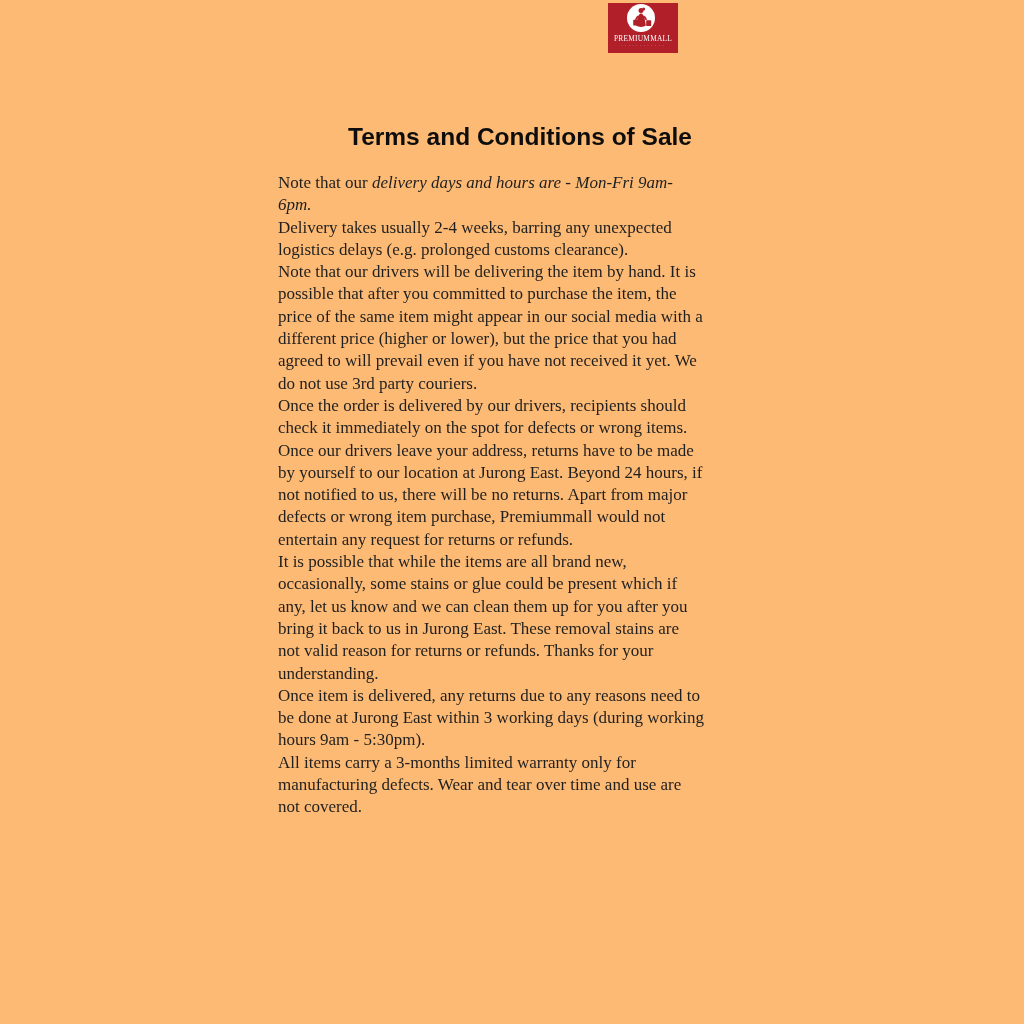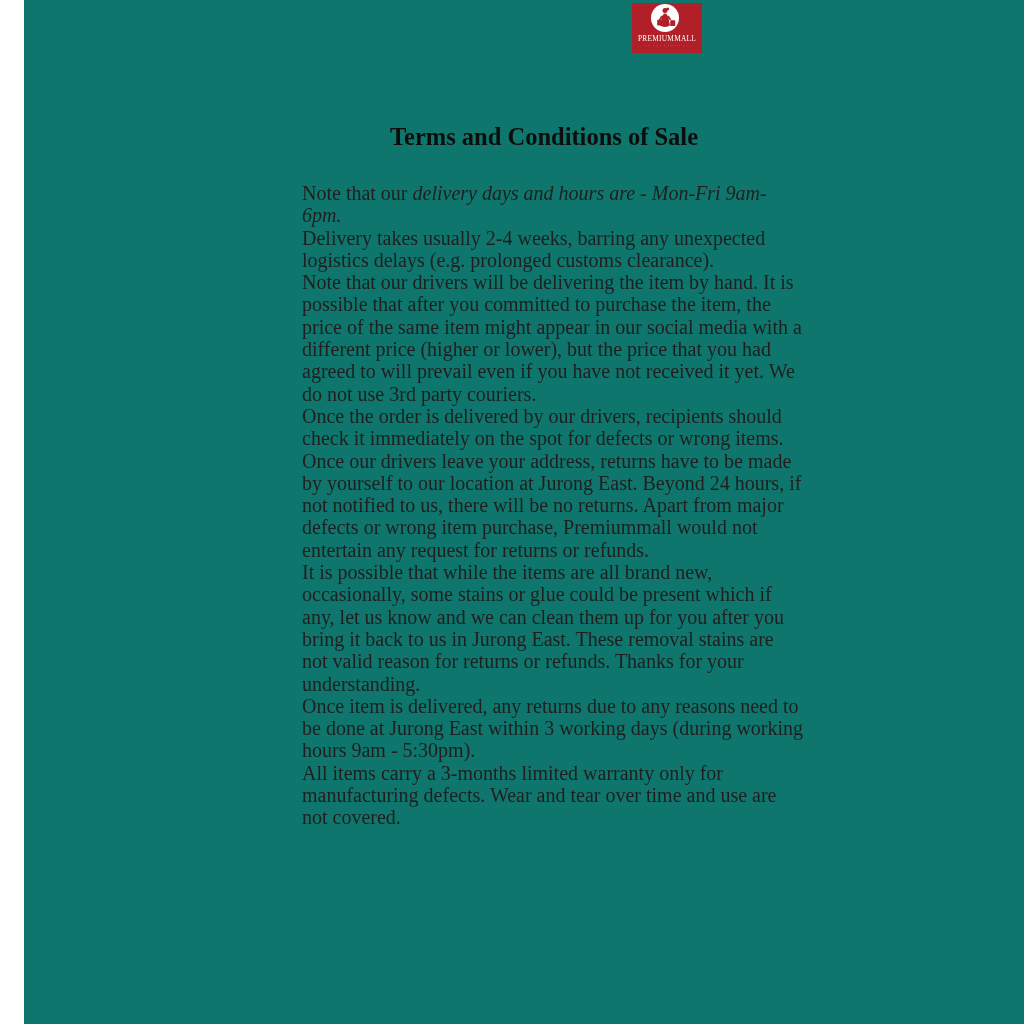--- a/index.html
+++ b/index.html
@@ -10,49 +10,48 @@
     width: 1024px;
     height: 1024px;
     background: #ffffff;
     position: relative;
     overflow: hidden;
     font-family: "Liberation Serif", serif;
   }
   .page {
     position: absolute;
     inset: 0;
-    background: #0f766e;
-    margin-left: 24px;
+    background: #fdba74;
   }
   .logo {
     position: absolute;
     left: 608px;
     top: 3px;
     width: 70px;
     height: 50px;
   }
   .doc-title {
     position: absolute;
     left: 278px;
     top: 123px;
     width: 484px;
     margin: 0;
     text-align: center;
-    font-family: Liberation Serif, serif;
+    font-family: Liberation Sans, sans-serif;
     font-size: 24.5px;
     line-height: 1.15;
     font-weight: bold;
     color: #0d0d0d;
   }
   .paragraphs {
     position: absolute;
     left: 278px;
-    top: 182px;
+    top: 172px;
     font-family: "Liberation Serif", serif;
-    font-size: 20px;
+    font-size: 17px;
     line-height: 22.3px;
     color: #1f1f1f;
   }
   .paragraph {
     margin: 0;
     white-space: pre-wrap;
   }
   .italic {
     font-style: italic;
   }

